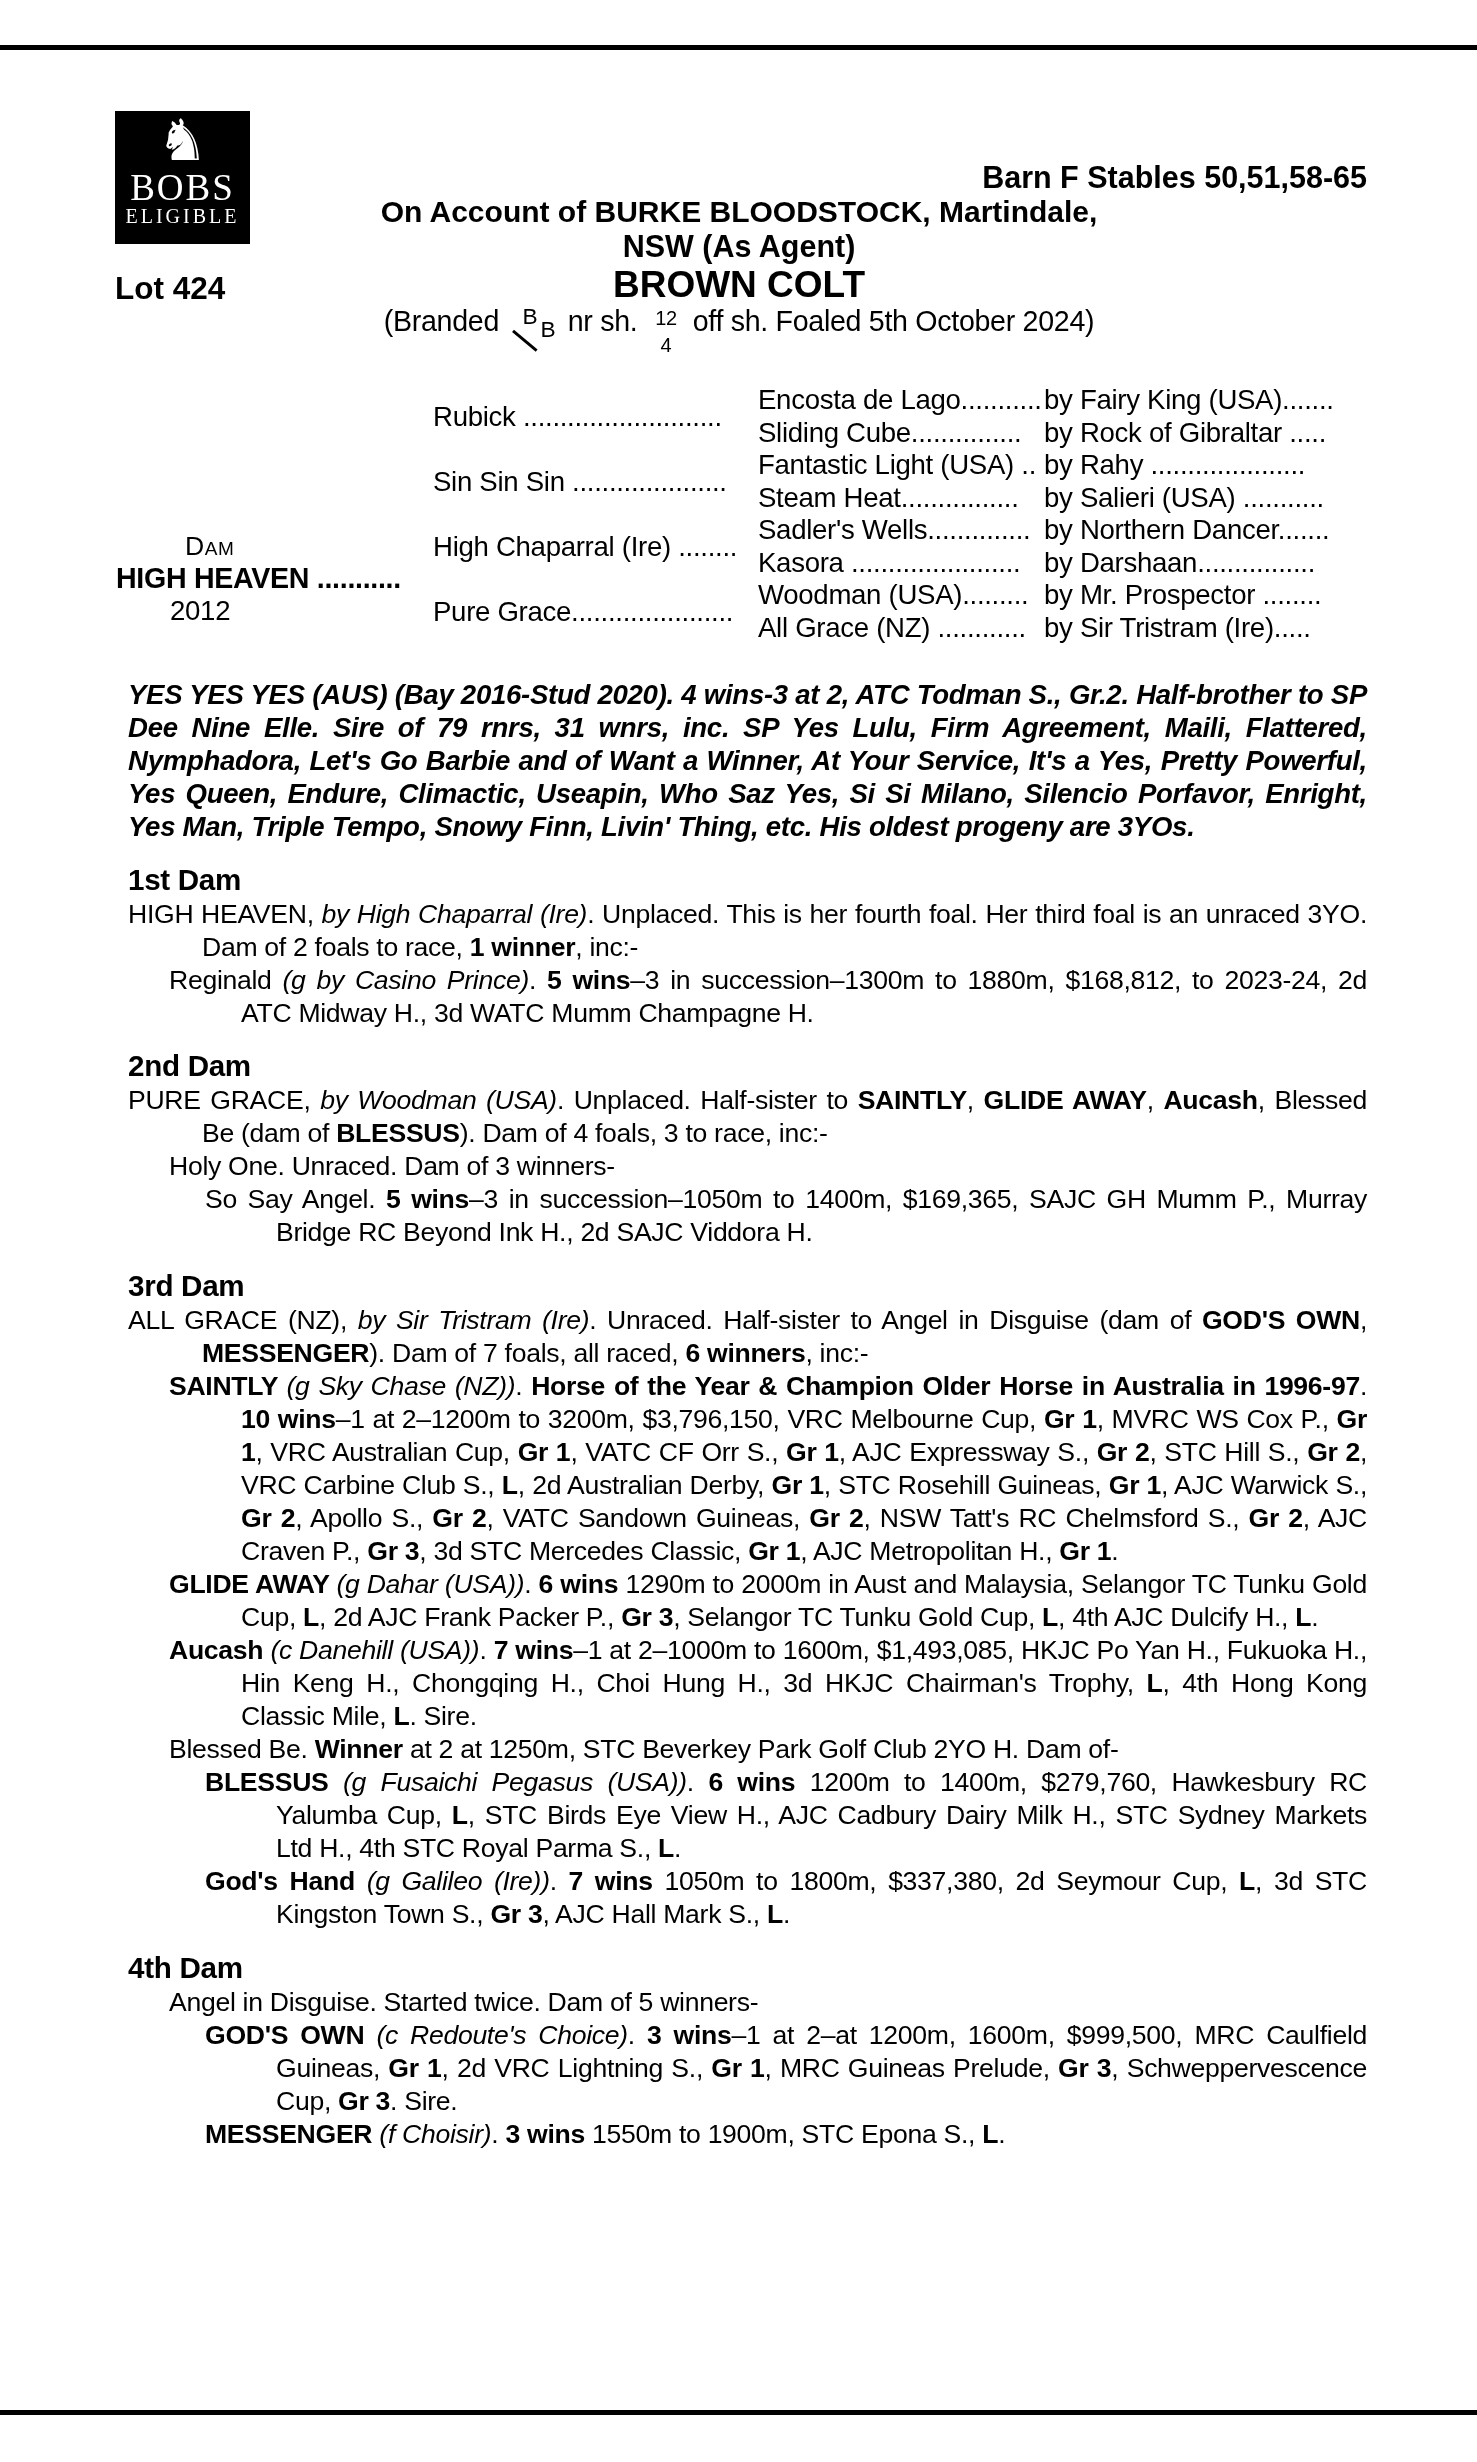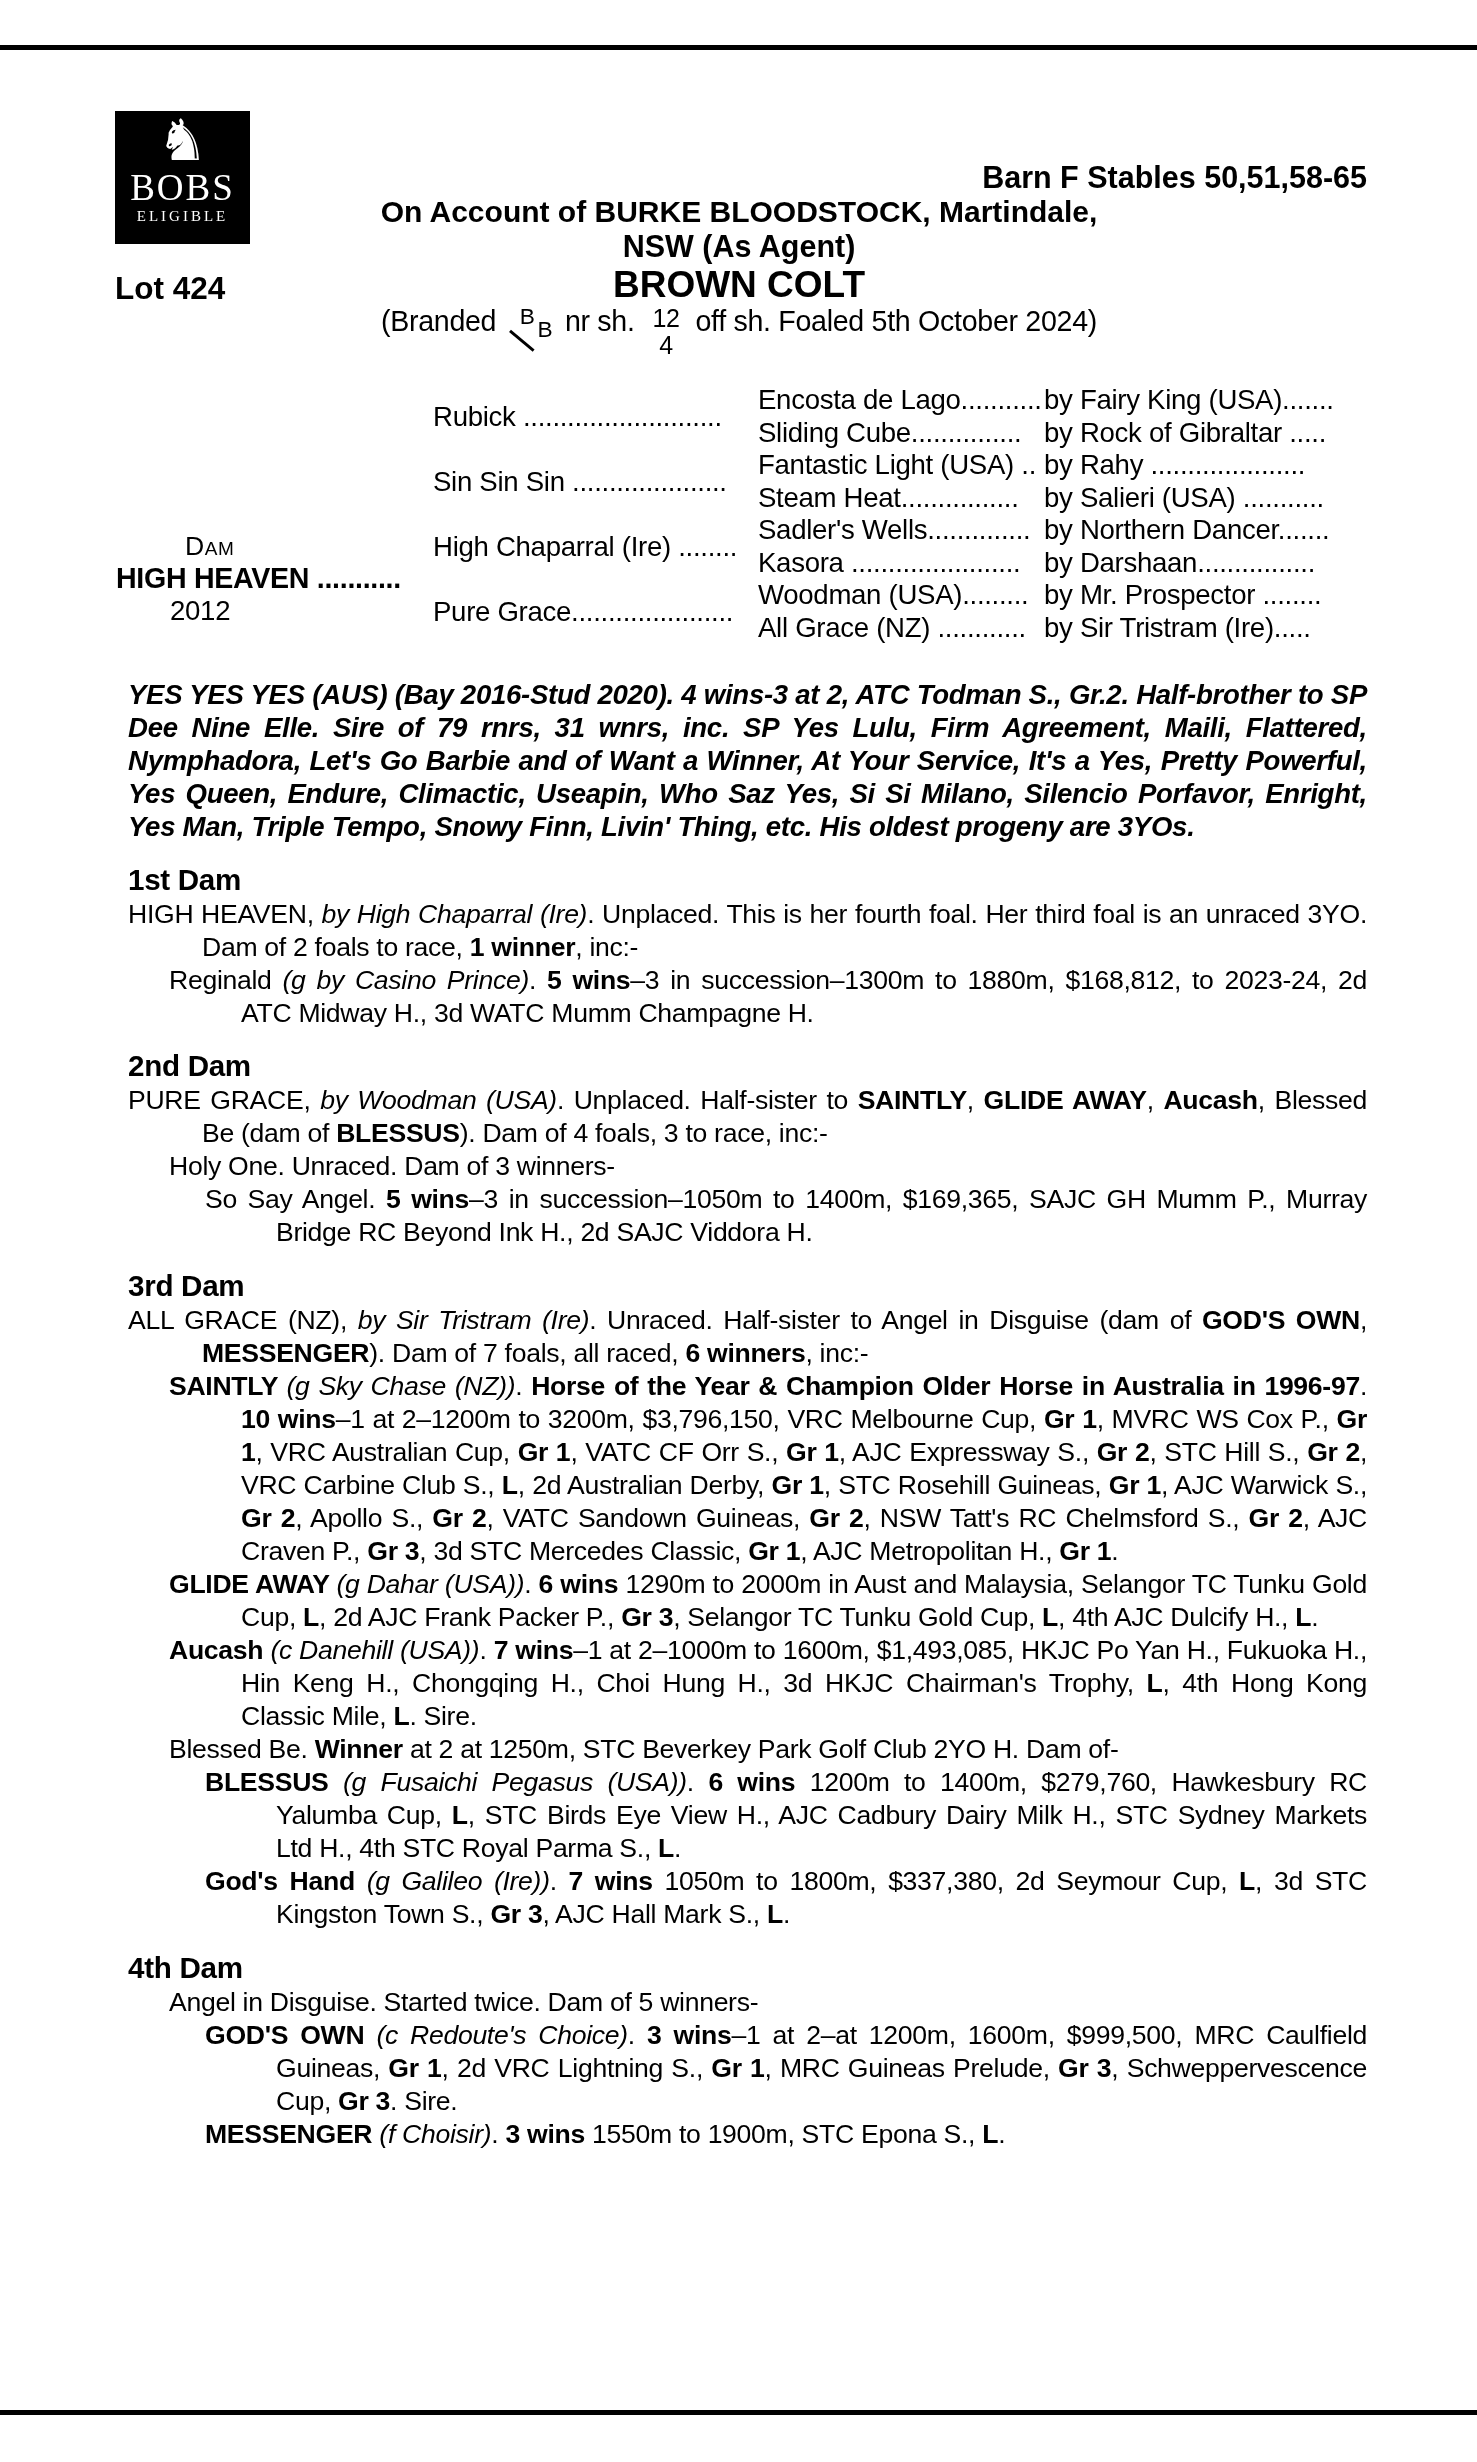--- a/index.html
+++ b/index.html
@@ -12,42 +12,42 @@
   .rule { position:absolute; left:0; right:0; height:4.9px; background:#000; }
   .rule-top { top:45px; }
   .rule-bottom { top:2410px; }
 
   
   .logo { position:absolute; left:115px; top:111px; width:135px; height:133px;
           background:#000; color:#fff; text-align:center; padding-top:2px; }
   .logo-horse { font-size:57px; line-height:55px; display:block; }
   .logo-bobs { font-family:"Liberation Serif", serif; font-size:37px; line-height:39px;
                letter-spacing:2px; display:block; }
-  .logo-eligible { font-family:"Liberation Serif", serif; font-size:15px; line-height:19.7px;
+  .logo-eligible { font-family:"Liberation Serif", serif; font-size:20px; line-height:19.7px;
                    letter-spacing:3px; display:block;text-align:center; }
 
   
   .barn { position:absolute; top:160px; left:128px; right:111px; text-align:right;
           font-weight:700; font-size:30.5px; }
   .vendor1 { position:absolute; top:195px; left:0; right:0; text-align:center;
              font-weight:700; font-size:30px; }
   .vendor2 { position:absolute; top:229px; left:0; right:0; text-align:center;
              font-weight:700; font-size:30.5px; }
   .lot { position:absolute; top:270px; left:115px; font-weight:700; font-size:31.5px; }
   .colt-title { position:absolute; top:264px; left:0; right:0; text-align:center;
                 font-weight:700; font-size:37px; }
   .brand-line { position:absolute; top:305px; left:0; right:0; height:69px;
                 display:flex; justify-content:center; align-items:flex-start;
                 font-size:28.6px; letter-spacing:-0.3px; }
   .brand-mark { position:relative; display:inline-block; width:51px; height:55px;
                 margin:0 5.9px 0 11.8px; }
   .brand-b1 { position:absolute; left:11.8px; top:0; font-size:22.7px; line-height:22.7px; }
   .brand-b2 { position:absolute; left:29.6px; top:12.8px; font-size:22.7px; line-height:22.7px; }
   .brand-slash { position:absolute; left:0; top:23.6px; }
-  .frac { display:inline-block; text-align:center; font-size:25px; line-height:26.6px;
+  .frac { display:inline-block; text-align:center; font-size:20px; line-height:26.6px;
           margin:0 15.8px; }
   .brand-mid { margin-right:2px; }
 
   
   .ped { position:absolute; left:116px; top:384px; width:1253px;
          display:grid; grid-template-columns:317px 325px 286px 325px;
          grid-auto-rows:32.5px; font-size:27.6px; letter-spacing:-0.3px; }
   .ped-cell { display:flex; flex-direction:column; justify-content:center;
               overflow:hidden; white-space:nowrap; }
   .ped-sire { grid-column:1; grid-row:1 / span 4; }

